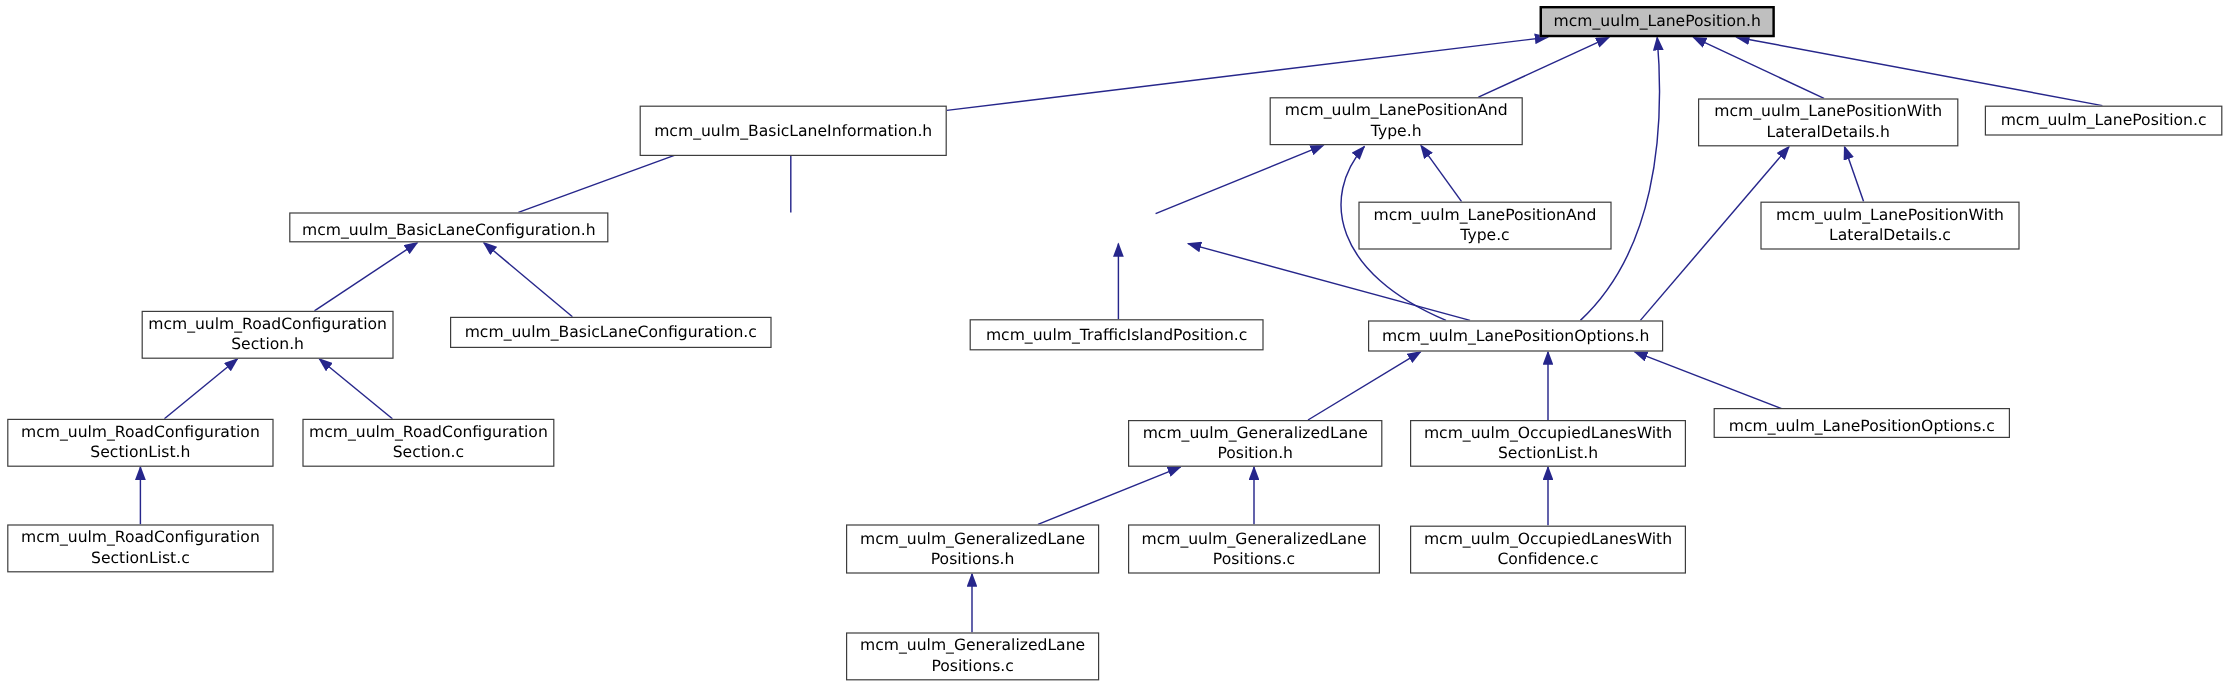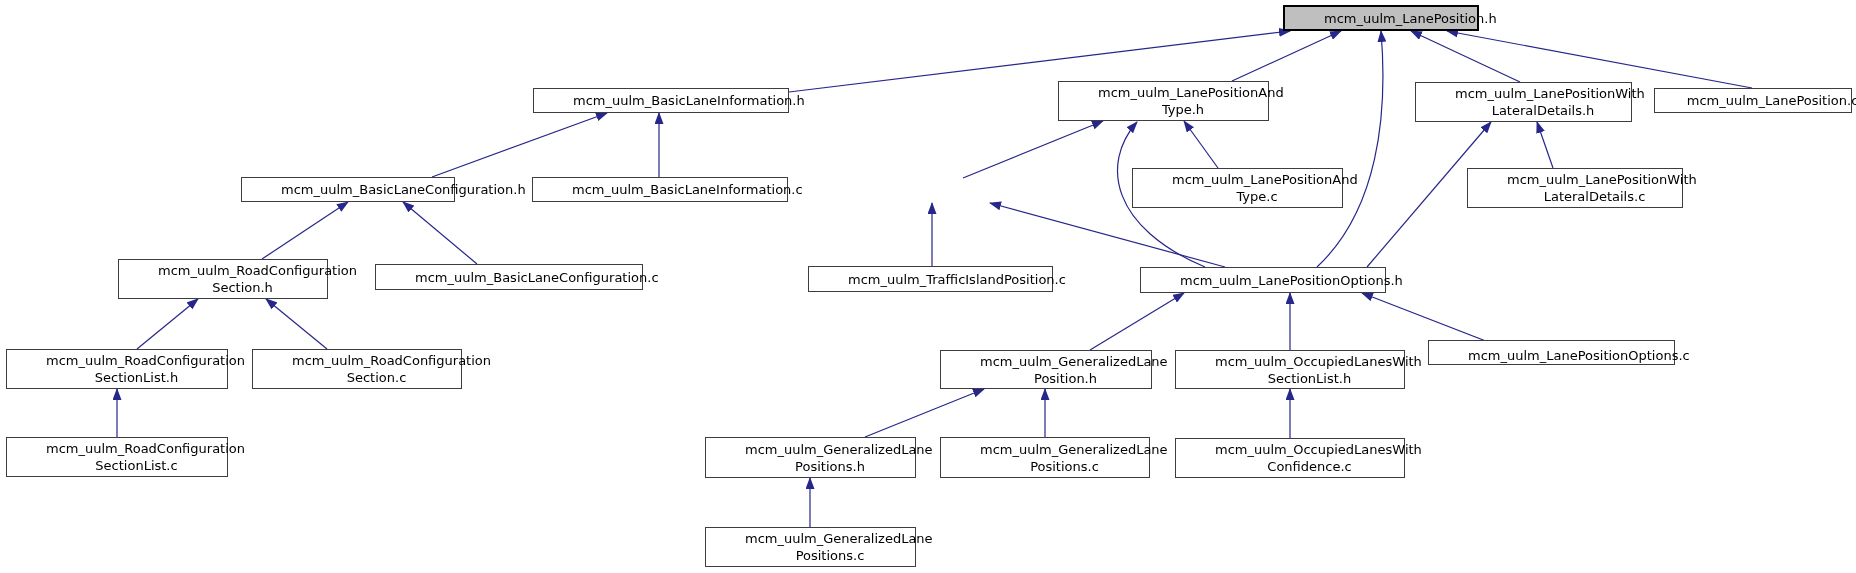--- a/index.html
+++ b/index.html
@@ -10,21 +10,21 @@
   svg.edge-layer { position:absolute; left:0; top:0; width:1856px; height:573px; }
   svg.edge-layer path { fill:none; stroke:#26268b; stroke-width:1.2px; }
   .node {
     position:absolute; box-sizing:border-box;
     background:#ffffff; border:1px solid #3d3d3d; color:#000000;
     font-size:13px; line-height:17px; text-align:center;
     display:flex; flex-direction:column; justify-content:center;
     white-space:nowrap; cursor:pointer;
   }
   .node.root { background:#bfbfbf; border:2px solid #000000; cursor:default; }
-  .node span { display:block;margin-left:39px; }
+  .node span { display:block; }
 </style>
 </head>
 <body>
 
 <div class="canvas">
 
   <svg class="edge-layer" width="1856" height="573" viewBox="0 0 1856 573">
     <defs>
       <marker id="arrow" viewBox="0 0 12 9" refX="11" refY="4.5" markerWidth="12" markerHeight="9" orient="auto" markerUnits="userSpaceOnUse">
         <path d="M0,0 L12,4.5 L0,9 Z" style="fill:#26268b;stroke:none;"></path>
@@ -55,45 +55,42 @@
     <path d="M865,437 L984,389" marker-end="url(#arrow)"></path>
     <path d="M1045,437 L1045,389" marker-end="url(#arrow)"></path>
     <path d="M1290,438 L1290,389" marker-end="url(#arrow)"></path>
     <path d="M810,527 L810,478" marker-end="url(#arrow)"></path>
   </svg>
 
   <div class="node root" style="left:1283px;top:5px;width:196px;height:26px;">
     <span>mcm_uulm_LanePosition.h</span>
   </div>
 
-  <div class="node" style="left:533px;top:88px;width:256px;height:25px;">
+  <div class="node" style="left:533px;top:88px;width:256px;height:42px;">
     <span>mcm_uulm_BasicLaneInformation.h</span>
   </div>
 
   <div class="node" style="left:1058px;top:81px;width:211px;height:40px;">
     <span>mcm_uulm_LanePositionAnd</span>
     <span>Type.h</span>
   </div>
 
   <div class="node" style="left:1415px;top:82px;width:217px;height:40px;">
     <span>mcm_uulm_LanePositionWith</span>
     <span>LateralDetails.h</span>
   </div>
 
   <div class="node" style="left:1654px;top:88px;width:198px;height:25px;align-items:center;">
     <span>mcm_uulm_LanePosition.c</span>
   </div>
 
-  <div class="node" style="left:241px;top:177px;width:214px;height:25px;">
+  <div class="node" style="left:241px;top:177px;width:266px;height:25px;justify-content:flex-end;">
     <span>mcm_uulm_BasicLaneConfiguration.h</span>
   </div>
 
-  <div class="node" style="left:532px;top:177px;width:256px;height:25px;">
-    <span>mcm_uulm_BasicLaneInformation.c</span>
-  </div>
 
 
   <div class="node" style="left:1132px;top:168px;width:211px;height:40px;">
     <span>mcm_uulm_LanePositionAnd</span>
     <span>Type.c</span>
   </div>
 
   <div class="node" style="left:1467px;top:168px;width:216px;height:40px;">
     <span>mcm_uulm_LanePositionWith</span>
     <span>LateralDetails.c</span>

